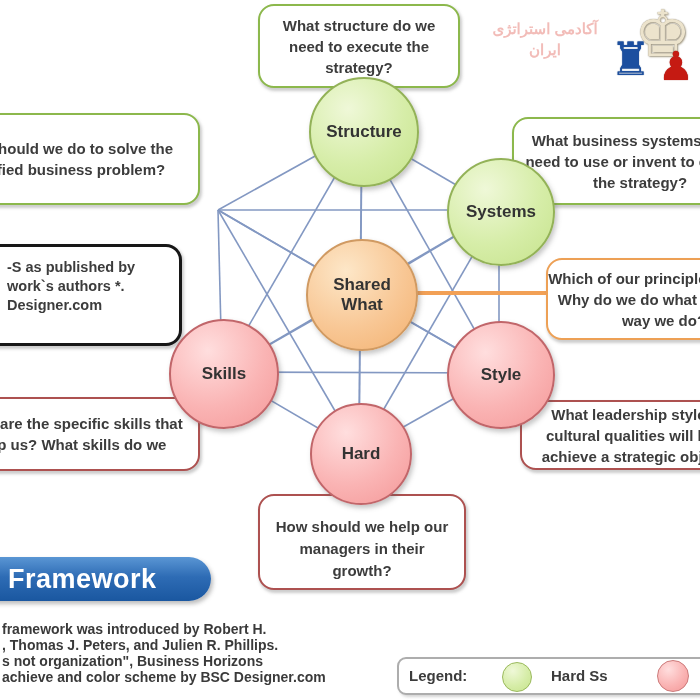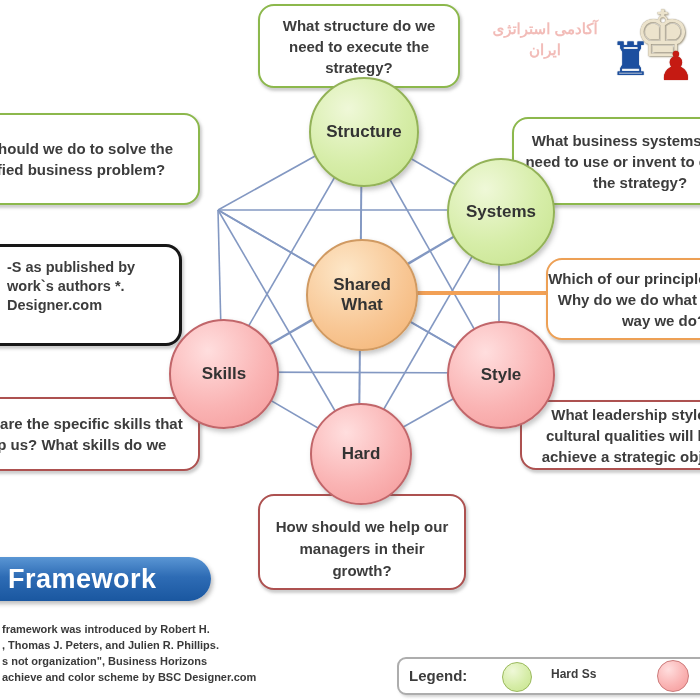--- a/index.html
+++ b/index.html
@@ -53,34 +53,34 @@
   .node-staff{left:310px;top:403px;width:98px;height:98px;}
 
   
   .title-badge{position:absolute;z-index:2;left:-55px;top:557px;width:266px;height:44px;border-radius:22px;
                background:linear-gradient(#5a96d4, #2e6cb5 45%, #1a57a0);
                box-shadow:2px 3px 4px rgba(90,90,90,.4);
                display:flex;align-items:center;}
   .title-badge span{padding-left:63px;color:#ffffff;font-size:27px;font-weight:bold;letter-spacing:.5px;}
 
   
-  .footer{position:absolute;z-index:2;left:2px;top:621px;font-size:11px;font-weight:bold;
+  .footer{position:absolute;z-index:2;left:2px;top:621px;font-size:14px;font-weight:bold;
           color:#3a3a3a;line-height:16px;text-align:left;white-space:nowrap;}
 
   
   .legend{position:absolute;z-index:2;left:397px;top:657px;width:316px;height:38px;background:#fff;
           border:2px solid #adadad;border-radius:9px;box-sizing:border-box;
           box-shadow:2px 2px 3px rgba(150,150,150,.4);}
   .legend-label{position:absolute;left:10px;top:8px;font-size:15px;font-weight:bold;color:#3c3c3c;}
   .legend-dot{position:absolute;border-radius:50%;}
   .legend-dot-hard{left:103px;top:3px;width:28px;height:28px;
           background:radial-gradient(circle at 35% 28%, #eff8d8 0%, #d6eda8 55%, #c6e38c 100%);border:1.5px solid #9ab95c;}
   .legend-dot-soft{left:258px;top:1px;width:30px;height:30px;
           background:radial-gradient(circle at 35% 28%, #ffdede 0%, #fab4b4 55%, #f49898 100%);border:1.5px solid #cc7a7a;}
-  .legend-item-label{position:absolute;left:152px;top:8px;font-size:12px;font-weight:bold;color:#3c3c3c;}
+  .legend-item-label{position:absolute;left:152px;top:8px;font-size:15px;font-weight:bold;color:#3c3c3c;}
 
   
   .logo{position:absolute;z-index:3;left:470px;top:14px;width:230px;height:90px;}
   .logo-text{position:absolute;left:0;top:4px;width:150px;text-align:center;direction:rtl;
              color:#f2bcb8;font-size:15px;font-weight:bold;line-height:21px;}
   .chess{position:absolute;left:142px;top:-12px;width:88px;height:100px;}
   .chess span{position:absolute;line-height:1;}
   .chess-king{left:22px;top:0;font-size:64px;color:#ece3cc;text-shadow:0 0 1px #8a8270,1px 1px 2px #a59c86;}
   .chess-rook{left:-2px;top:34px;font-size:46px;color:#1c4f9f;text-shadow:0 0 1px #123c7e;}
   .chess-pawn{left:46px;top:44px;font-size:40px;color:#c51a12;text-shadow:0 0 1px #8e0d08;}

